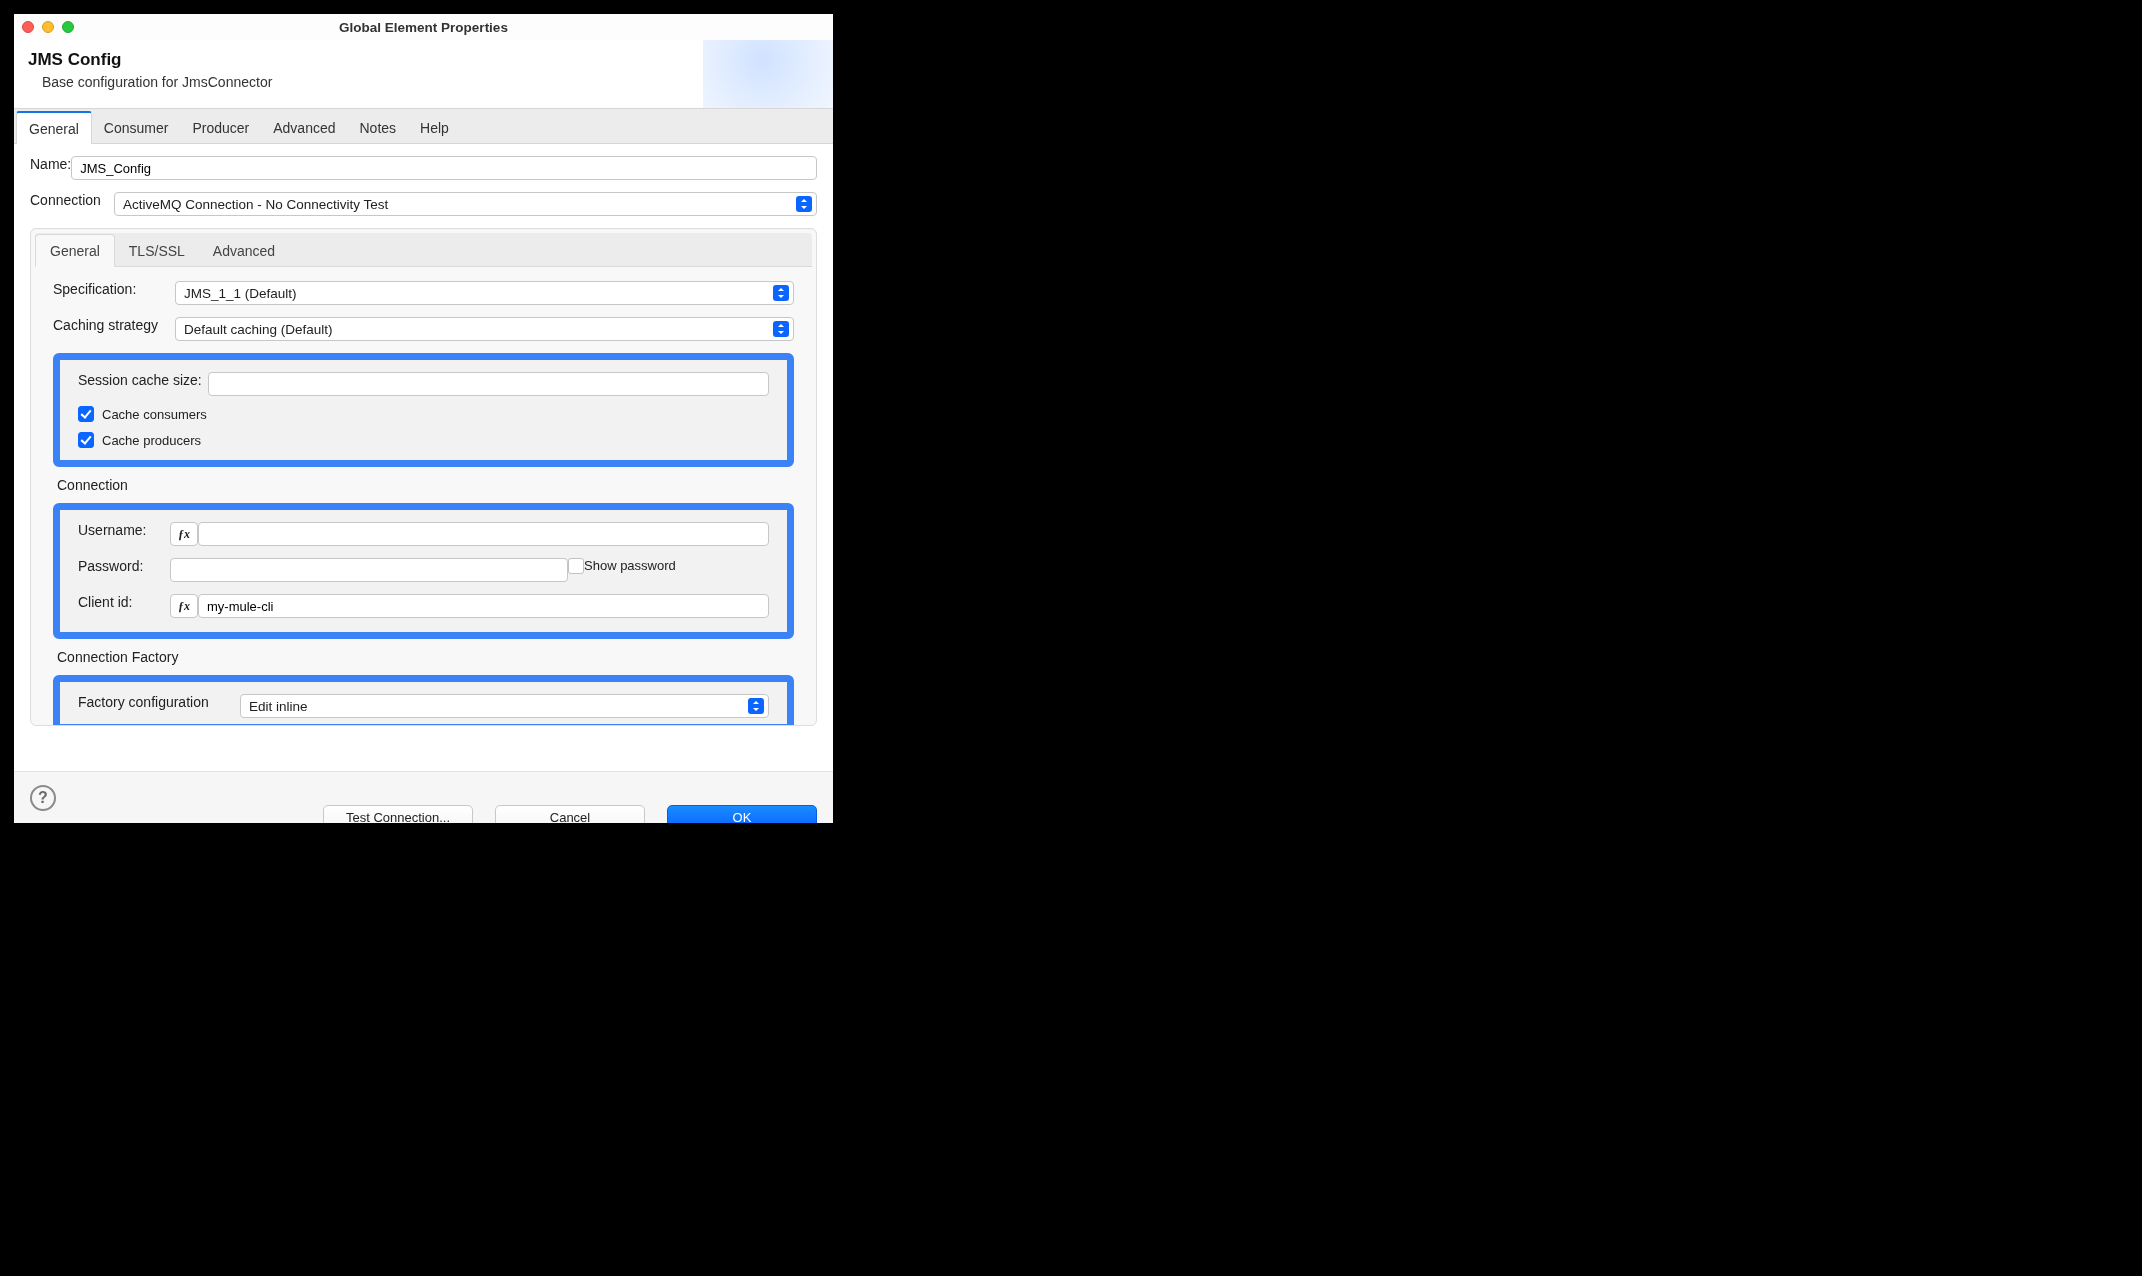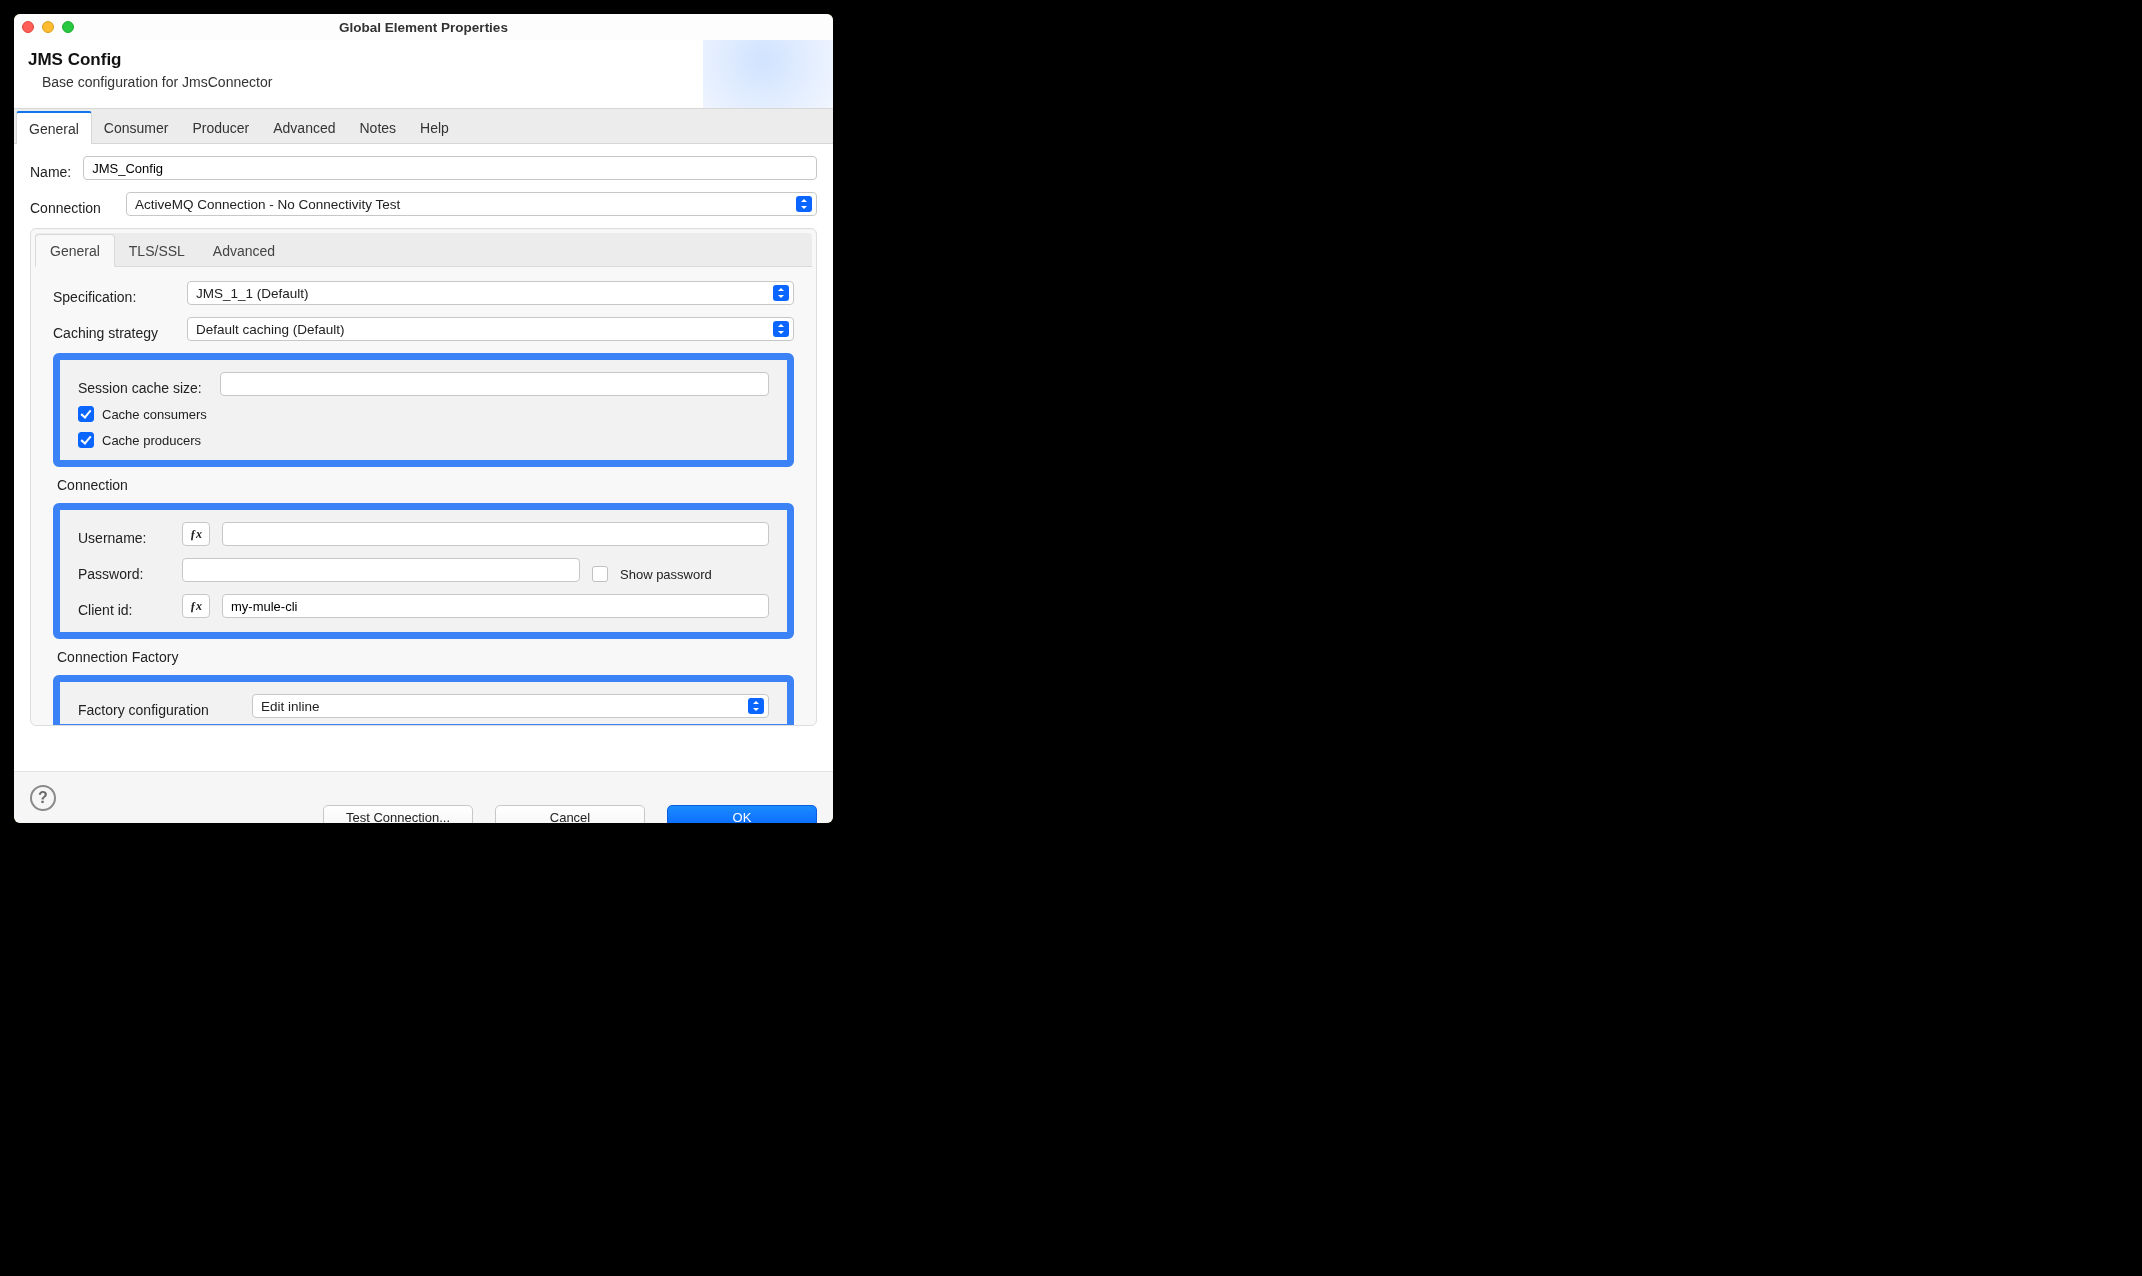--- a/index.html
+++ b/index.html
@@ -2,21 +2,21 @@
 <html><head>
 <meta charset="utf-8">
 <style>
   * { box-sizing: border-box; margin: 0; padding: 0; }
   html, body { width: 2142px; height: 1276px; background: #000; font-family: -apple-system, "Helvetica Neue", Arial, sans-serif; font-size: 13px; color: #222; }
   .window {
     position: absolute;
     left: 14px; top: 14px;
     width: 819px; height: 809px;
     background: #4d7c0f;
-    border-radius: 6px;
+    border-radius: 0;
     box-shadow: 0 2px 12px rgba(0,0,0,.4);
     display: flex; flex-direction: column;
     overflow: hidden;
   }
   .titlebar {
     height: 26px;
     display: flex; align-items: center;
     position: relative;
     background: #fdfdfd;
   }
@@ -64,21 +64,21 @@
     border-right: 1px solid #d7d7d7;
     margin-bottom: -1px;
     border-radius: 3px 3px 0 0;
   }
   .body {
     flex: 1;
     padding: 12px 16px 0 16px;
     overflow: hidden;
     background: #fff;
   }
-  .row { display: flex; align-items: flex-end; gap: 12px; margin-bottom: 12px; }
+  .row { display: flex; align-items: flex-start; gap: 0; margin-bottom: 12px; }
   .label { font-size: 14px; color: #222; }
   input[type=text], .text-input {
     flex: 1;
     height: 24px;
     border: 1px solid #c7c7c7;
     border-radius: 4px;
     padding: 2px 8px;
     font-size: 13px;
     background: #fff;
   }

